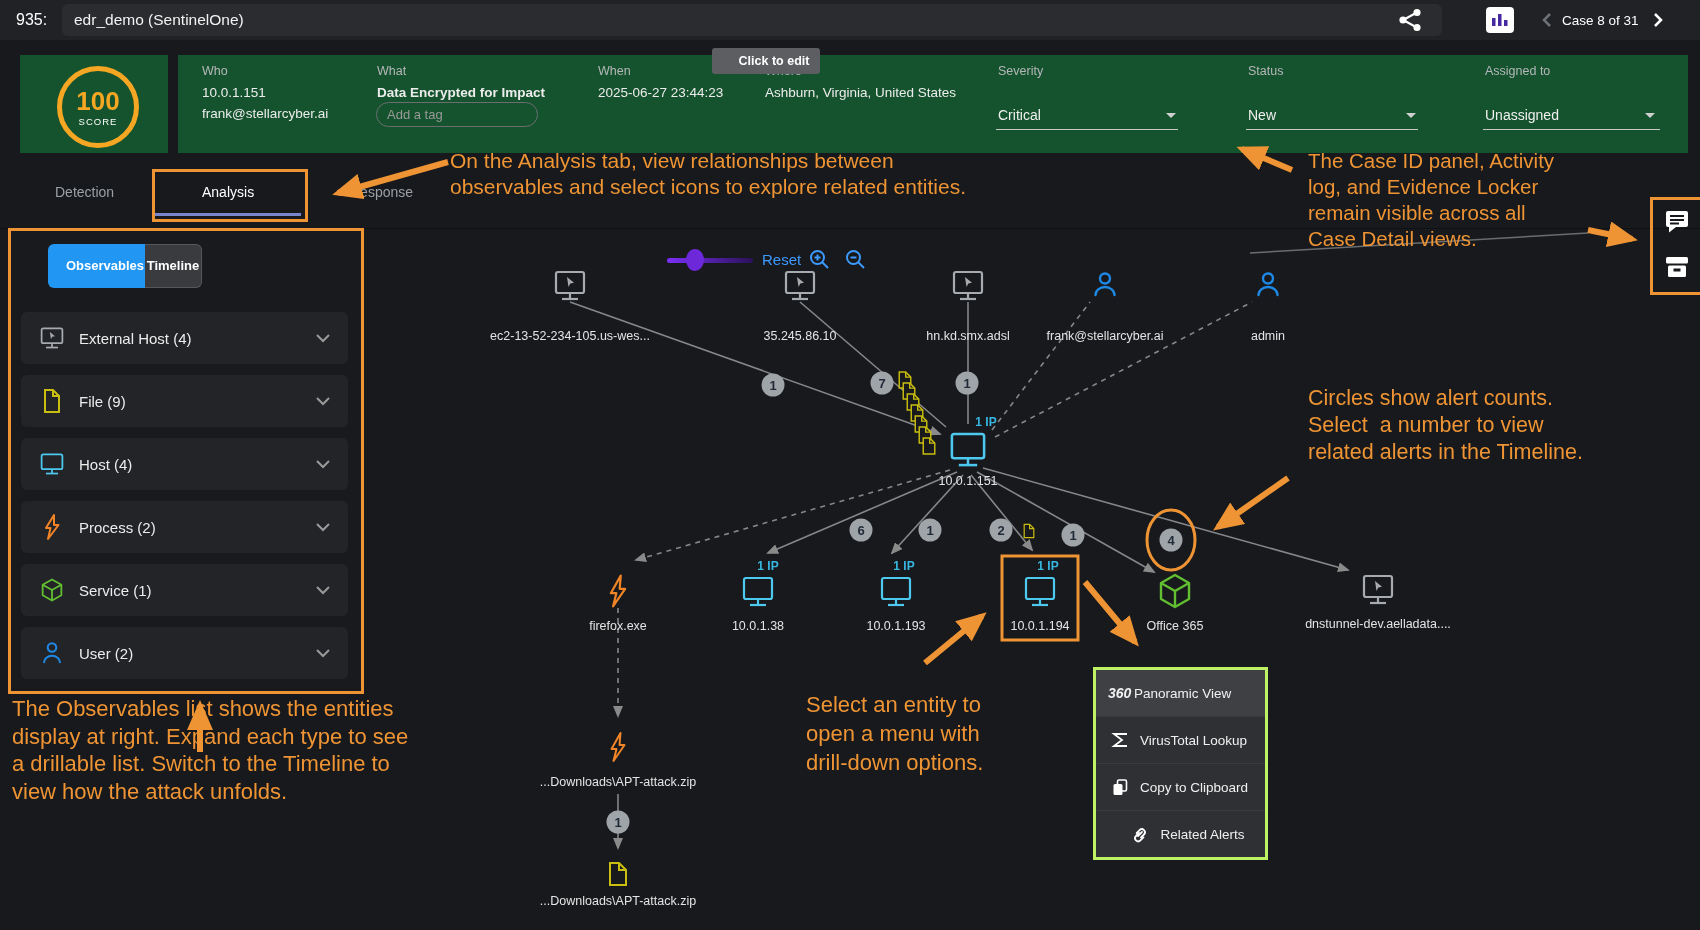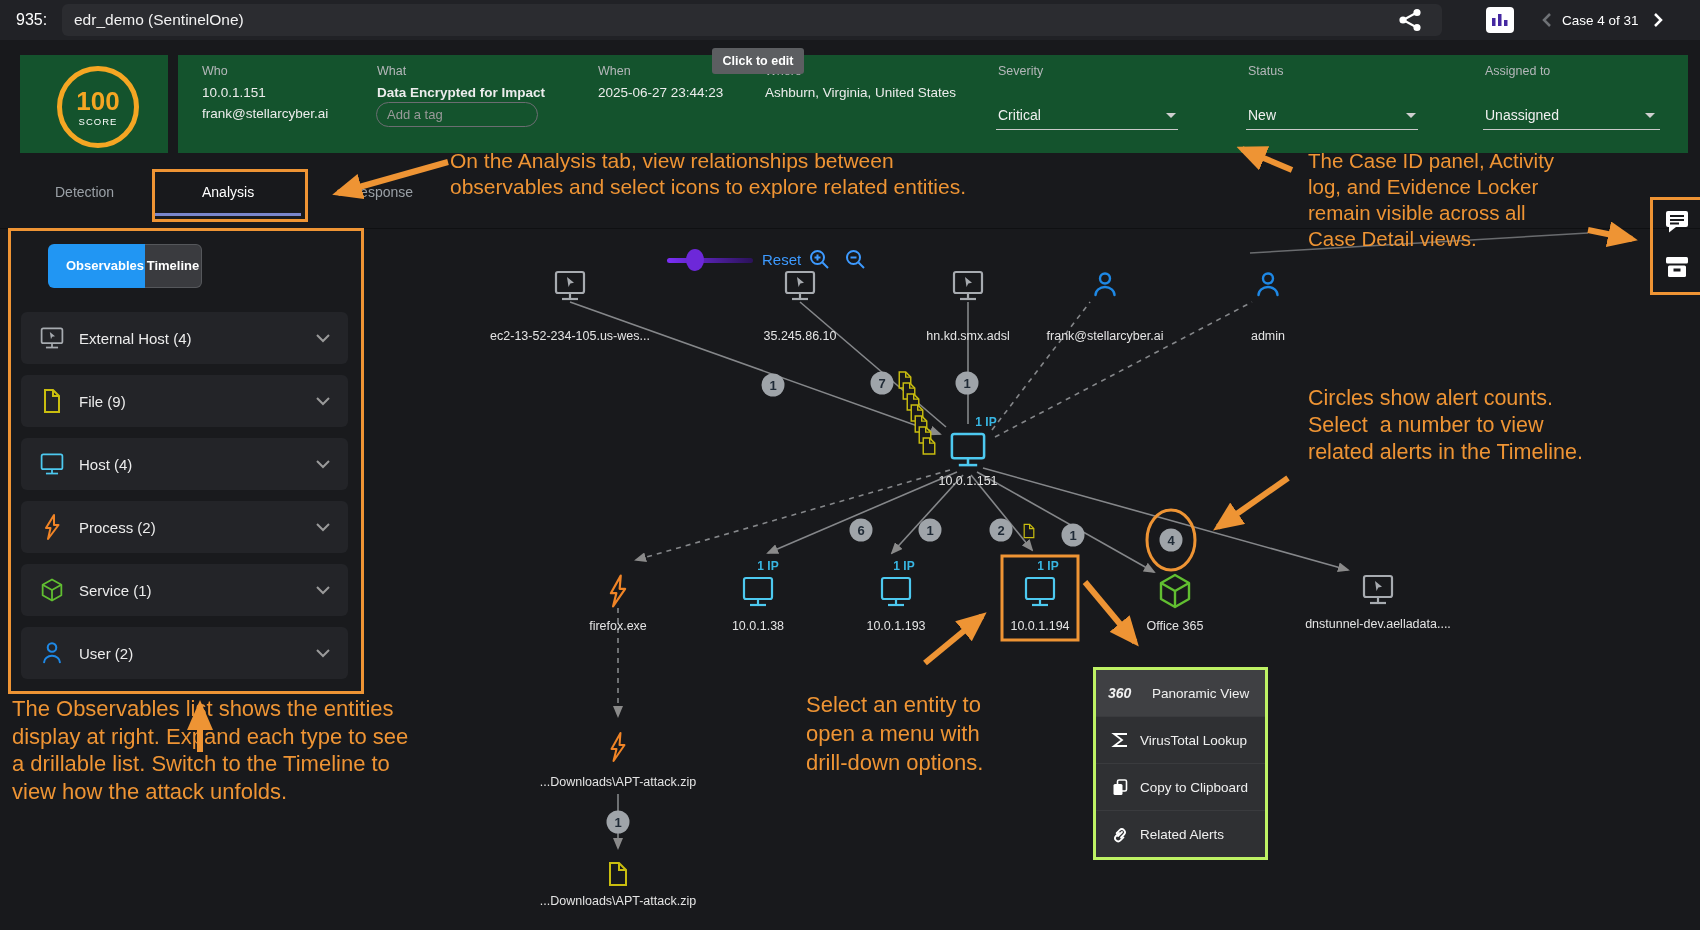--- a/index.html
+++ b/index.html
@@ -28,21 +28,21 @@
   .tag-input{position:absolute;background:transparent;border:1px solid #6b6d71;border-radius:13px;
        height:23px;width:140px;padding:0 10px;color:#ddd;font-size:13px;
        font-family:"Liberation Sans",sans-serif;outline:none;}
   .tag-input::placeholder{color:#9a9a9a;}
   .ddl-val{position:absolute;font-size:14px;color:#f0f0f0;}
   .ddl-line{position:absolute;height:1px;background:#c9c9c9;}
   .caret{position:absolute;width:0;height:0;border-left:5px solid transparent;
        border-right:5px solid transparent;border-top:5.5px solid #cfcfcf;}
   .tooltip{left:712px;top:48px;width:92px;height:26px;background:#5c5e61;border-radius:3px;
        color:#fff;font-size:12.5px;font-weight:bold;display:flex;align-items:center;
-       justify-content:center;z-index:30;}
+       justify-content:center;z-index:30;padding-left:16px;}
   
   .tab{top:184px;font-size:14px;color:#9aa0a6;cursor:default;}
   .tab.active{color:#fff;}
   .tab-box{left:152px;top:169px;width:150px;height:47px;border:3px solid #ee9434;z-index:5;}
   .tab-underline{left:155px;top:213px;width:146px;height:3px;background:#7986cb;}
   .hdiv{left:0;top:228px;width:1700px;height:1px;background:#0f1012;}
   
   .obs-panel{left:8px;top:228px;width:350px;height:460px;border:3px solid #ee9434;background:#191a1d;}
   .toggle-btn{position:absolute;height:44px;line-height:44px;text-align:center;font-size:13px;
        font-weight:bold;color:#fff;}
@@ -52,21 +52,21 @@
   .obs-row .rlb{margin-left:14px;font-size:15px;color:#ececec;flex:1;}
   .obs-row .rch{margin-right:18px;}
   
   .ann{position:absolute;color:#ee9434;z-index:12;}
   .ann div{white-space:pre;}
   
   .ctx-menu{left:1093px;top:667px;width:169px;border:3px solid #bef264;background:#2f3033;z-index:20;}
   .ctx-item{height:46px;display:flex;align-items:center;font-size:13.5px;color:#f0f0f0;
        border-bottom:1px solid #3a3b3e;}
   .ctx-item:first-child{background:#3f4043;}
-  .ctx-item:last-child{border-bottom:none;}
+  .ctx-item:last-child{border-bottom:none;justify-content:center;}
   .ctx-ico{width:24px;margin-left:12px;display:flex;justify-content:center;}
   .ctx-pre{margin-left:12px;font-style:italic;font-weight:bold;font-size:14px;width:24px;}
   .ctx-lbl{margin-left:8px;}
   
   .side-icons{left:1650px;top:197px;width:47px;height:92px;border:3px solid #ee9434;z-index:12;
        display:flex;flex-direction:column;align-items:center;justify-content:space-around;}
   
   .reset-lbl{left:762px;top:251px;font-size:15px;color:#3d9aff;}
   .slider-track{left:667px;top:258px;width:86px;height:5px;border-radius:3px;
        background:linear-gradient(90deg,#7b2ff7,#2a1258);}
@@ -102,21 +102,21 @@
         <g fill="#4527a0">
           <rect x="6" y="11" width="3.5" height="8"></rect>
           <rect x="12" y="7" width="3.5" height="12"></rect>
           <rect x="18" y="13" width="3.5" height="6"></rect>
         </g>
       </svg>
     </div>
     <svg class="abs" style="left:1541px;top:12px" width="12" height="16">
       <polyline points="9,2 3,8 9,14" stroke="#6f7276" stroke-width="2.5" fill="none"></polyline>
     </svg>
-    <span class="abs pag-text" style="left:1562px">Case 4 of 31</span>
+    <span class="abs pag-text" style="left:1562px">Case 8 of 31</span>
     <svg class="abs" style="left:1652px;top:12px" width="12" height="16">
       <polyline points="3,2 9,8 3,14" stroke="#fff" stroke-width="2.5" fill="none"></polyline>
     </svg>
   </div>
 
   <div class="abs card score-card">
     <div class="abs score-ring">
       <div class="score-val">100</div>
       <div class="score-lbl">SCORE</div>
     </div>
@@ -451,21 +451,21 @@
   </div>
   <div class="abs ann" style="left:806px;top:690px;font-size:22px;line-height:29px">
     <div>Select an entity to</div>
     <div>open a menu with</div>
     <div>drill-down options.</div>
   </div>
 
   <div class="abs ctx-menu">
     <div class="ctx-item">
       <span class="ctx-pre">360</span>
-      <span class="ctx-lbl" style="margin-left:20px">Panoramic View</span>
+      <span class="ctx-lbl" style="margin-left:2px">Panoramic View</span>
     </div>
     <div class="ctx-item">
       <span class="ctx-ico">
         <svg width="18" height="18">
             <path d="M16,3 H3 L11,9 L3,15 H16" stroke="#fff" stroke-width="1.8" fill="none"></path>
           </svg>
       </span>
       <span class="ctx-lbl">VirusTotal Lookup</span>
     </div>
     <div class="ctx-item">

